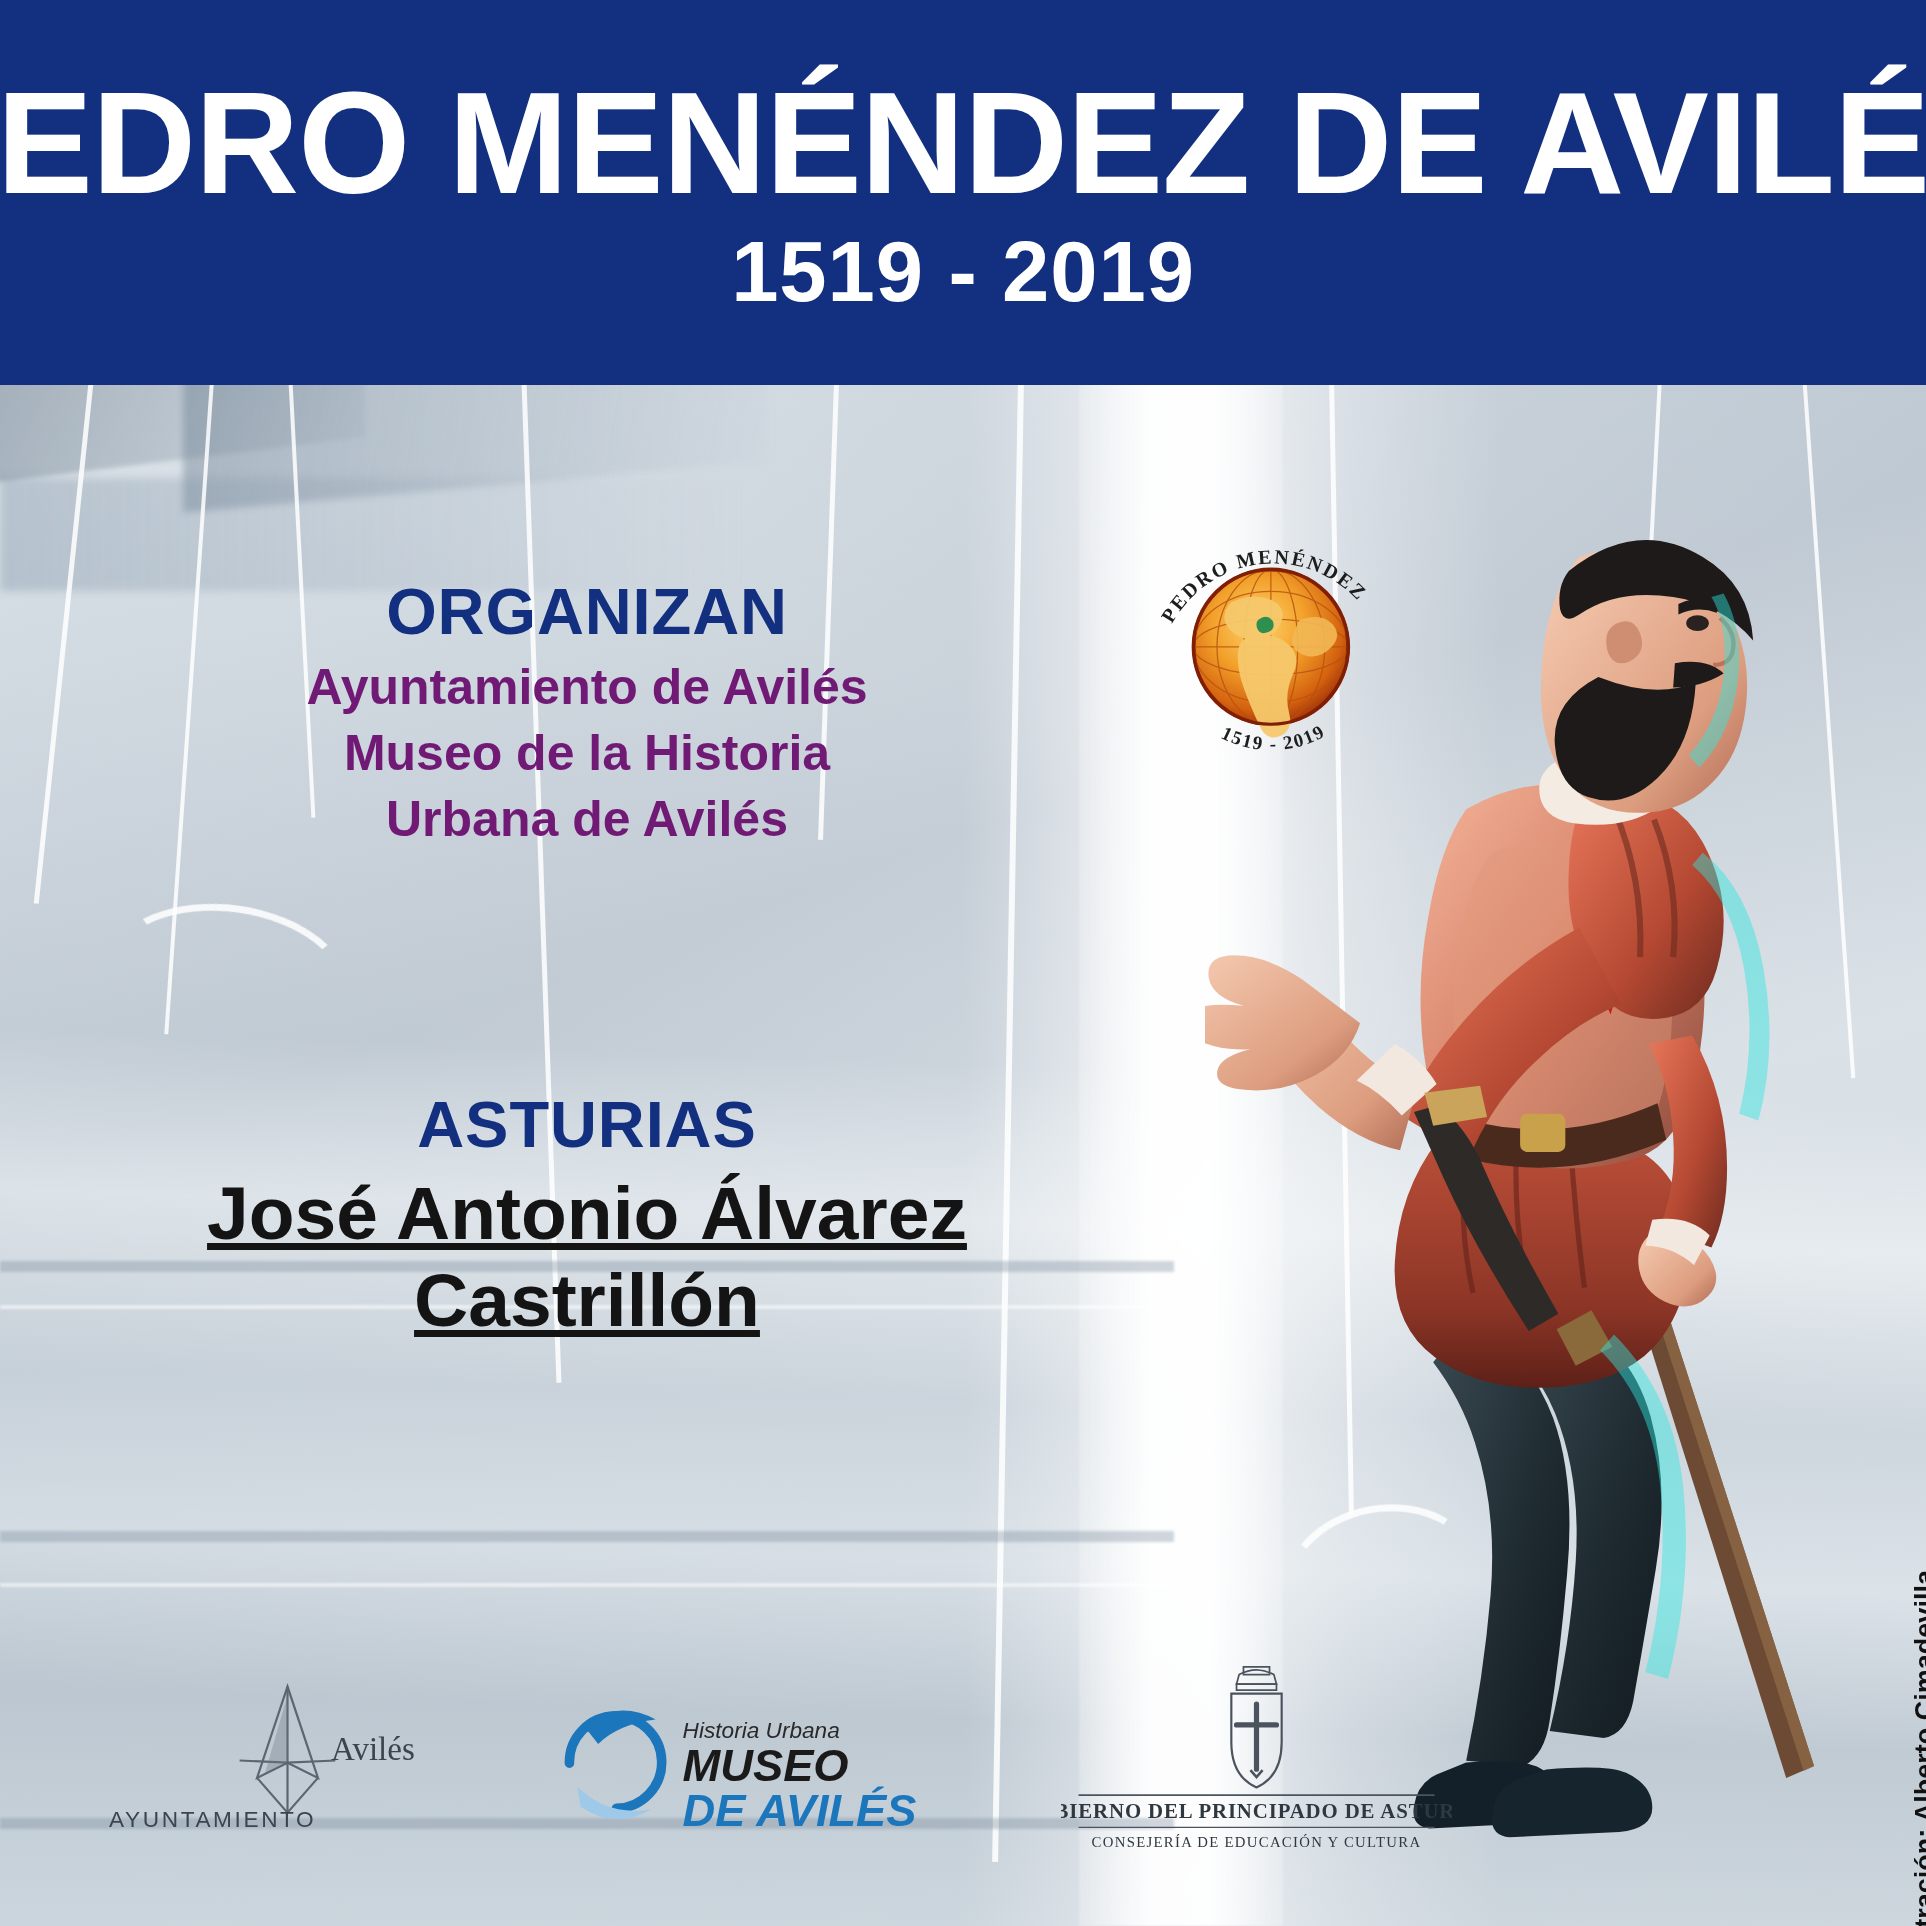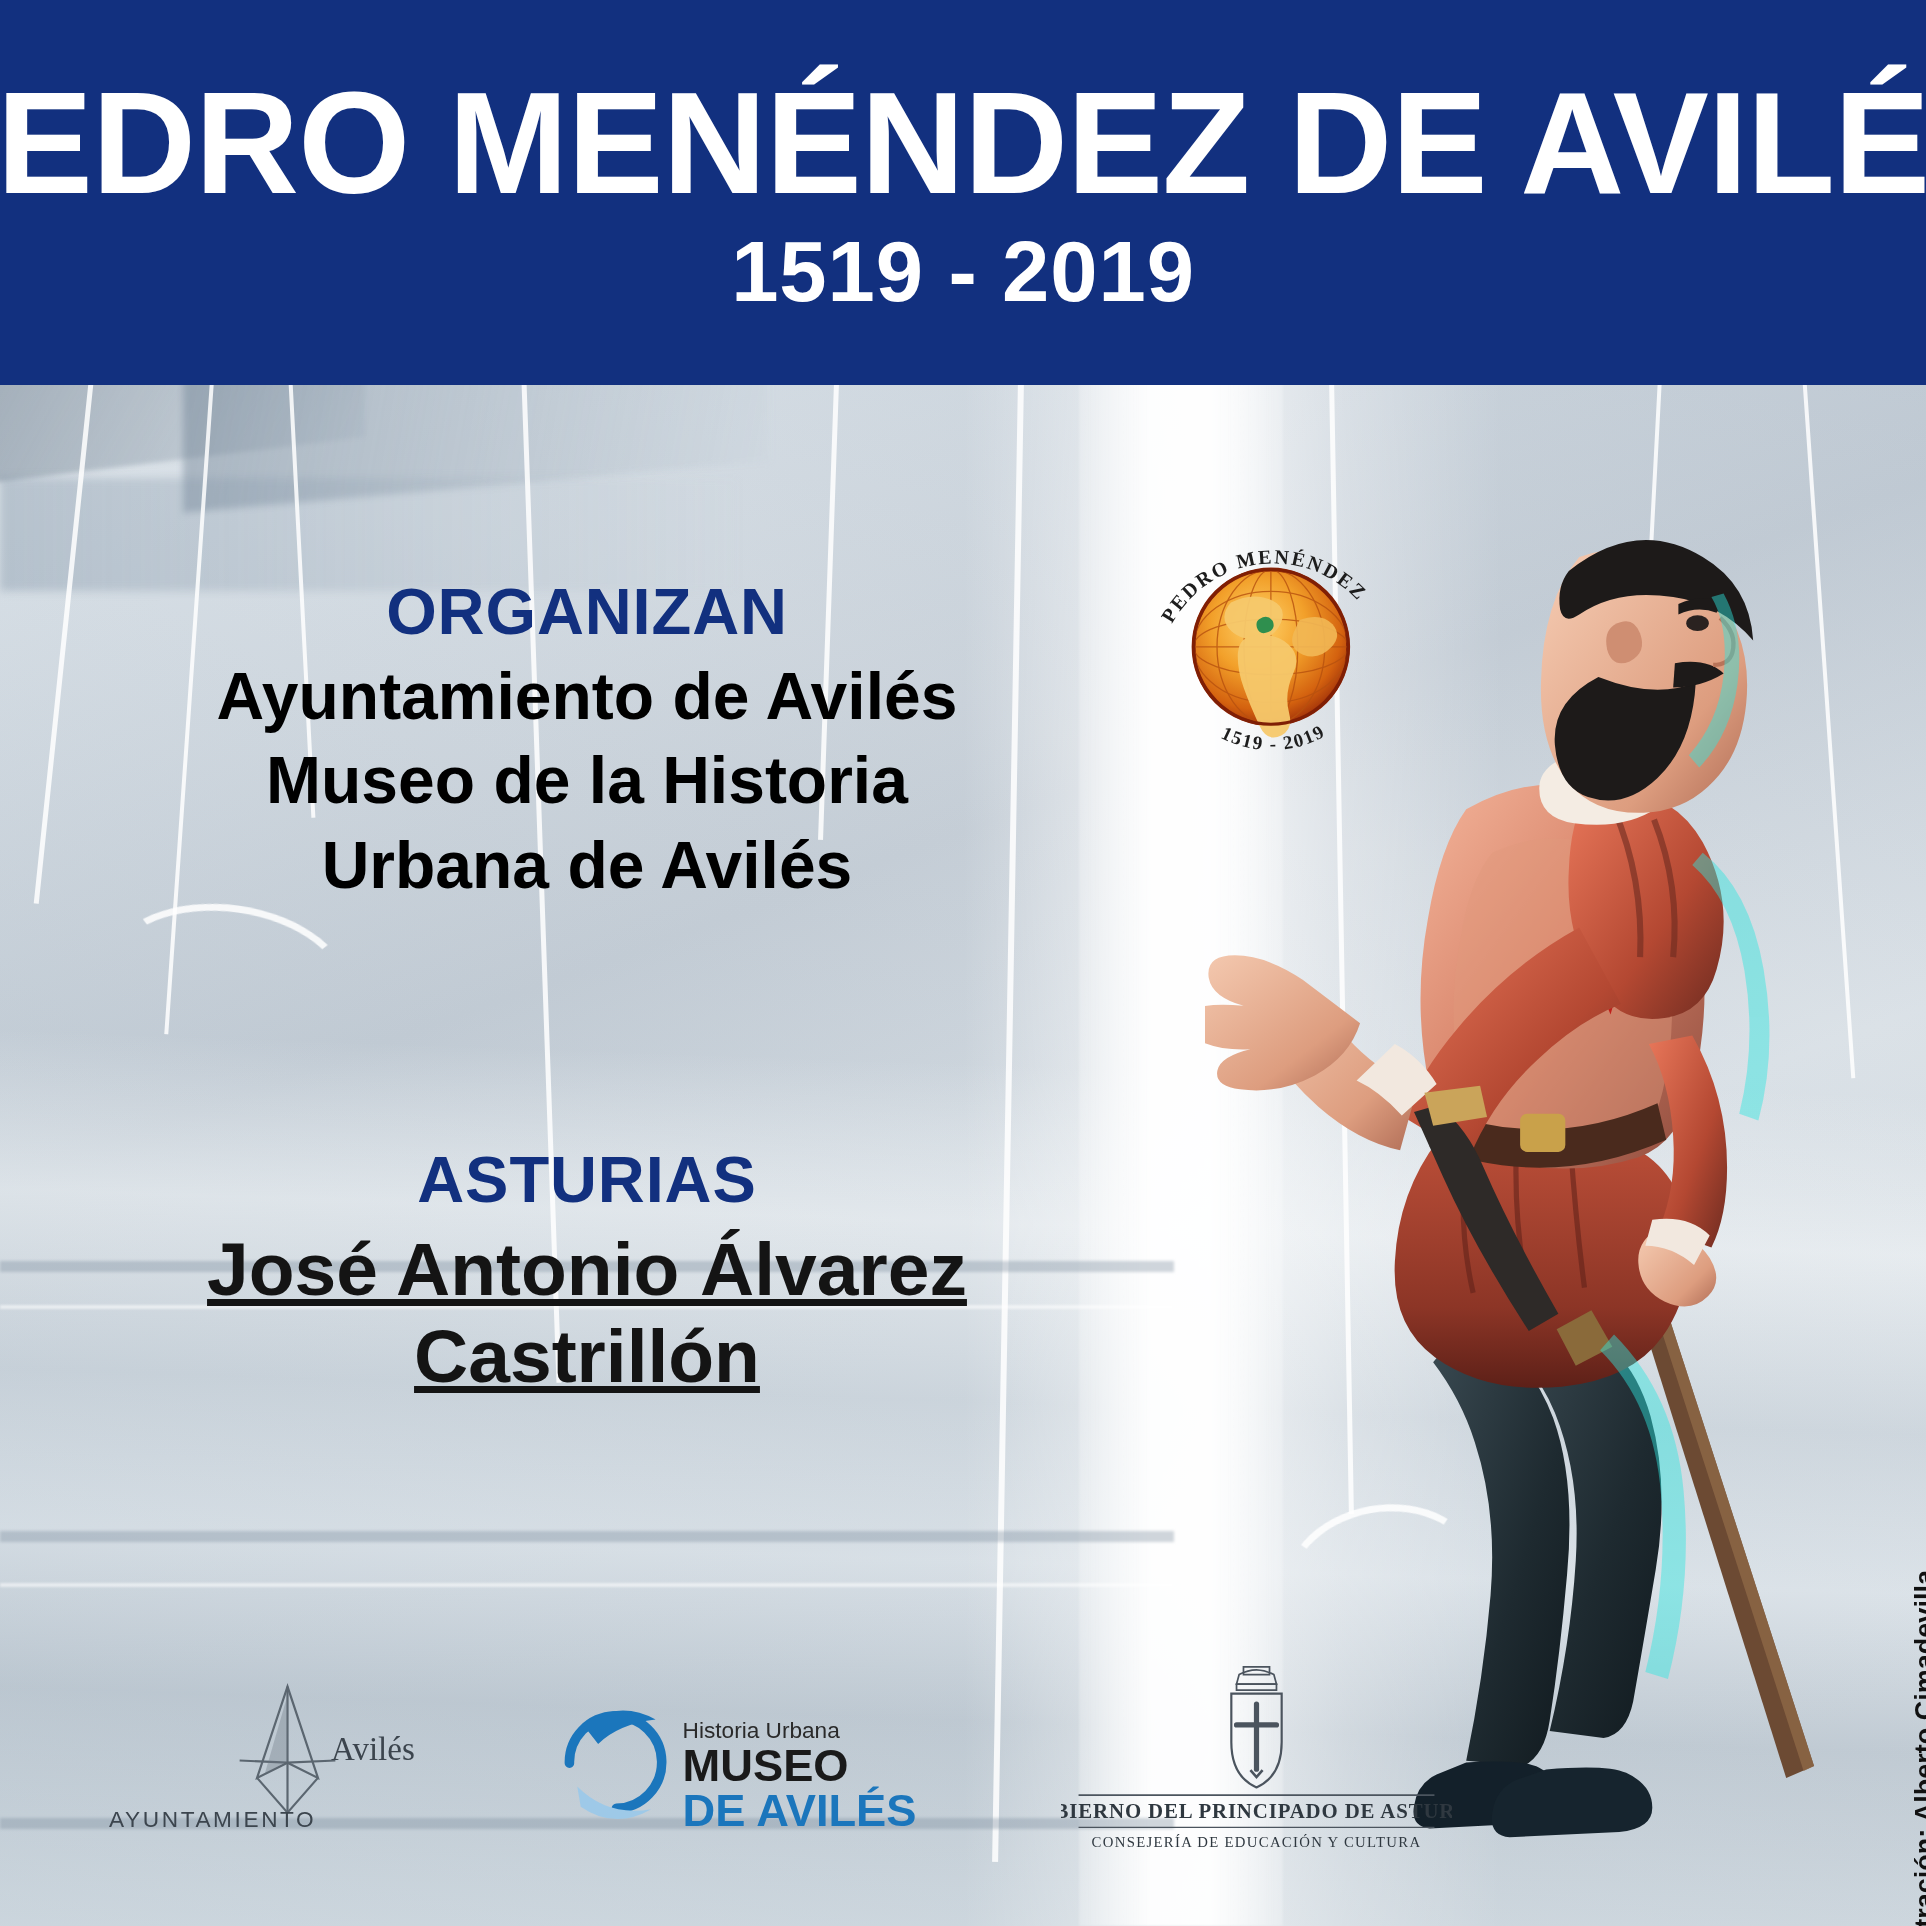--- a/index.html
+++ b/index.html
@@ -140,22 +140,22 @@
   }
   .label {
     color: #12307f;
     font-size: 65px;
     font-weight: bold;
     letter-spacing: 0.9px;
     margin: 0 0 11.3px 0;
     line-height: 1.05;
   }
   .org-line {
-    color: #000000;
-    font-size: 66px;
+    color: #701a75;
+    font-size: 50px;
     font-weight: bold;
     line-height: 1.16;
     margin: 8px;
   }
   .credits-gap {
     height: 235px;
   }
   .name-line {
     color: #141414;
     font-size: 75px;
@@ -206,21 +206,21 @@
     width: 1487px;
     height: 244px;
     padding-left: 35px;
   }
   .logo {
     position: absolute;
     display: flex;
     align-items: center;
   }
   .logo-ayto { left: 83px; top: 39px; width: 409px; height: 183px; }
-  .logo-museo { left: 552px; top: 52px; width: 370px; height: 157px; }
+  .logo-museo { left: 552px; top: 52px; width: 370px; height: 157px; font-style: italic; }
   .logo-gobierno { left: 1061px; top: 22px; width: 391px; height: 204px; }
   .logo svg { display: block; width: 100%; height: 100%; }
 </style>
 </head>
 <body>
 
 <div class="poster">
 
   <div class="bg"></div>
   <div class="bg-tint"></div>

